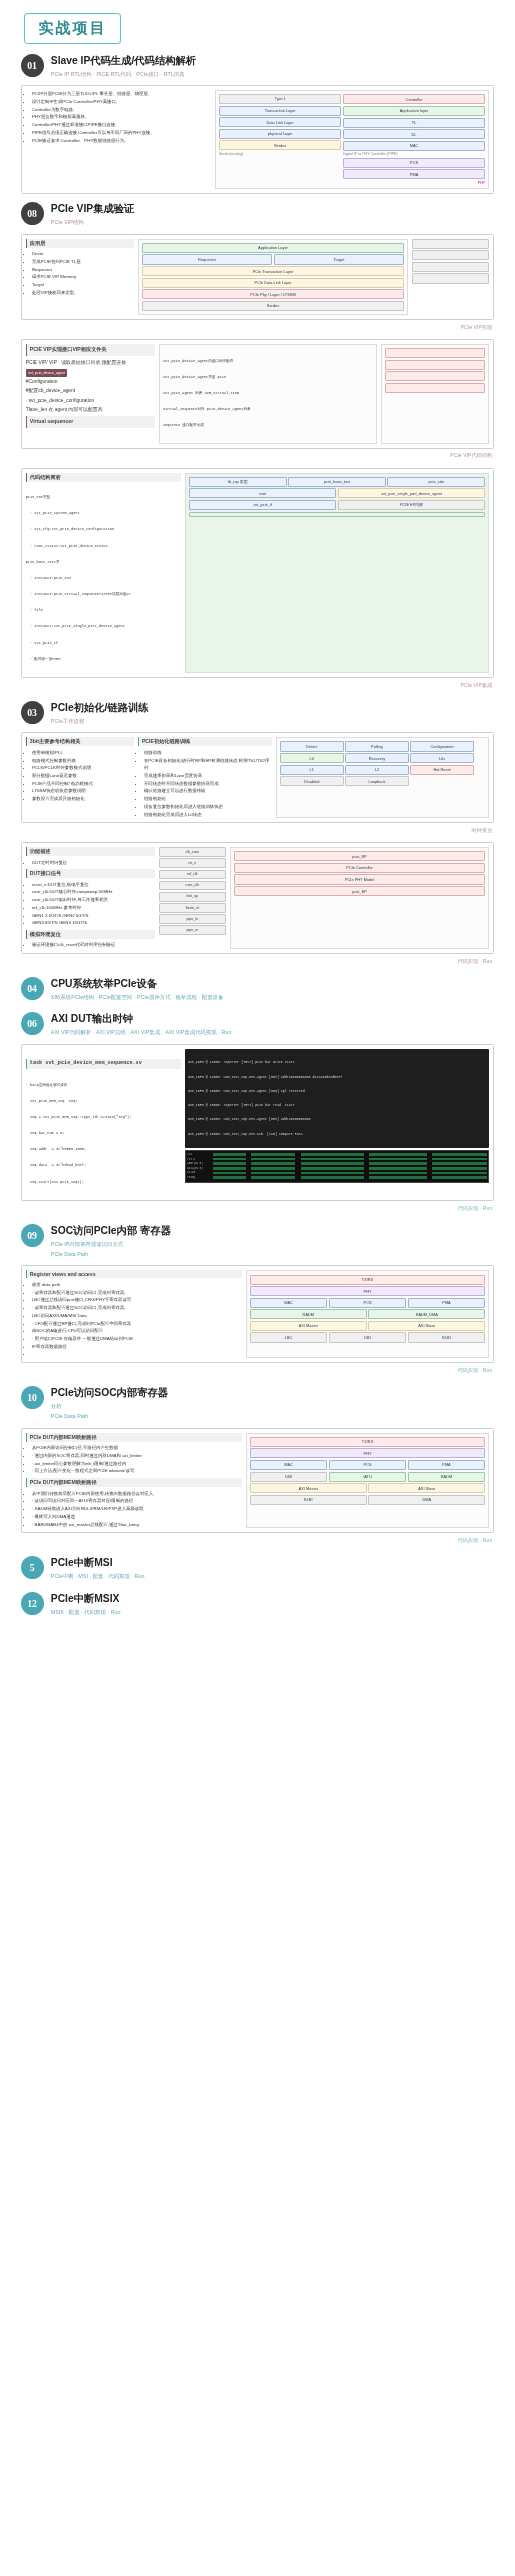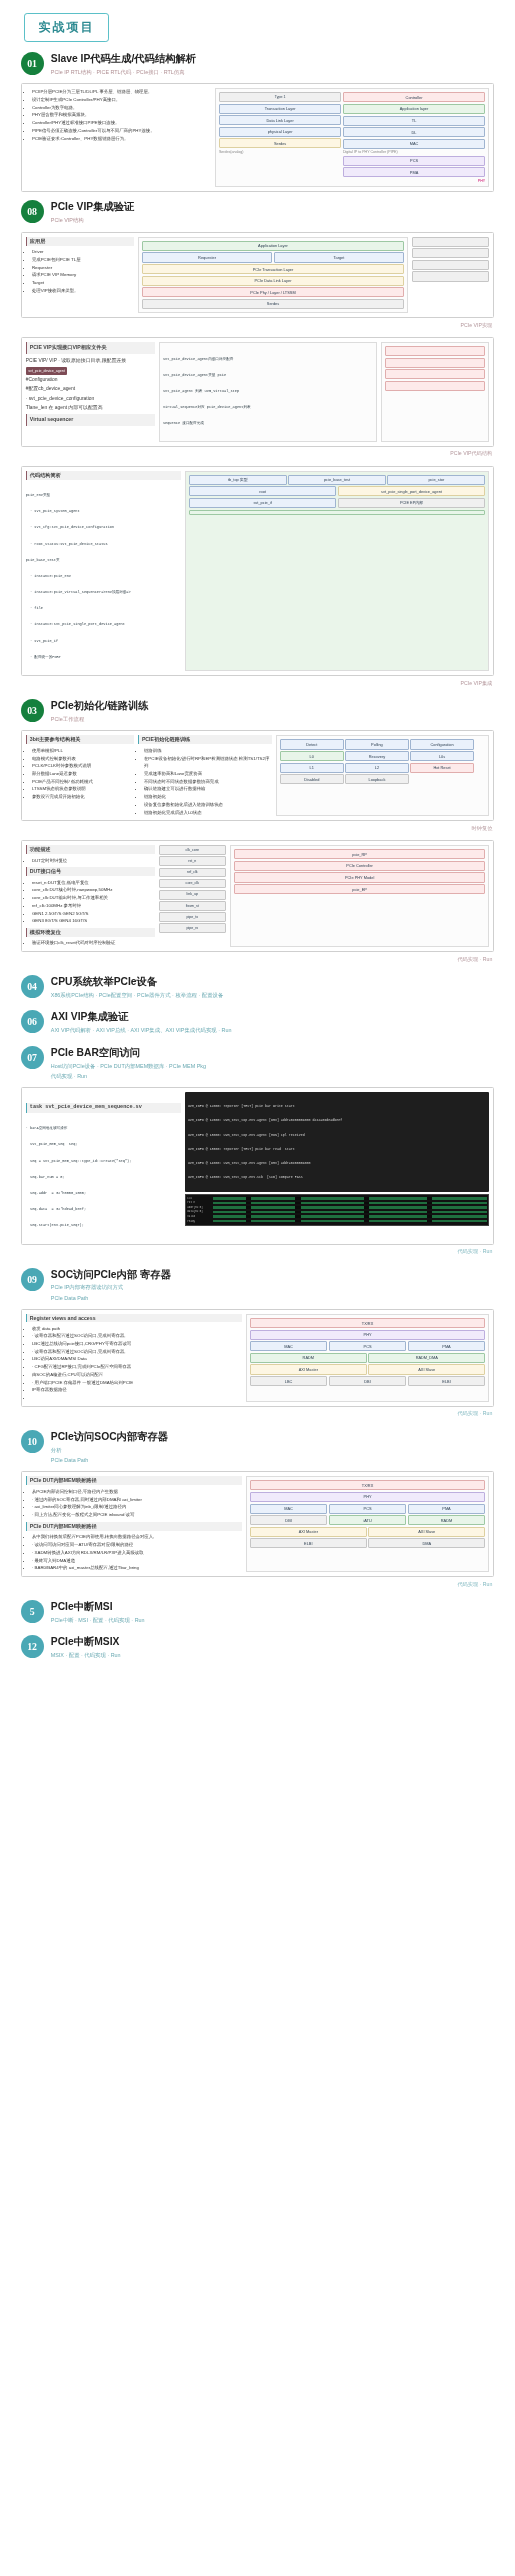--- a/index.html
+++ b/index.html
@@ -21,21 +21,21 @@
 
   
   .header {
     padding: 13.4px 0 5.2px 24px;
   }
   .header-badge {
     display: inline-block;
     border: 1px solid #5bc0c8;
     border-radius: 3.1px;
     padding: 4.6px 13.4px;
-    font-size: 12px;
+    font-size: 15px;
     font-weight: bold;
     letter-spacing: 2.1px;
     color: #2e8b92;
     background: #ffffff;
   }
 
   
   .section {
     position: relative;
     padding: 0 20.6px 0 20.6px;
@@ -44,21 +44,21 @@
   .sec-head {
     display: flex;
     align-items: flex-start;
     gap: 7.2px;
     padding: 5.2px 0 3.1px 0;
   }
   .num-circle {
     flex: 0 0 auto;
     width: 23px; height: 23px;
     border-radius: 50%;
-    background: #15803d;
+    background: #404040;
     color: #fff;
     font-size: 9.8px;
     font-weight: bold;
     display: flex; align-items: center; justify-content: center;
     font-family: "Liberation Serif", serif;
   }
   .num-circle.teal { background: #4aa8b5; }
   .sec-titles { padding-top: 1px; }
   .sec-title {
     font-size: 10.3px;
@@ -461,35 +461,27 @@
         <div class="sec-sub teal">X86系统PCIe结构 · PCIe配置空间 · PCIe器件方式 · 枚举流程 · 配置设备</div>
       </div>
     </div>
   </div>
 
 
   <div class="section">
     <div class="sec-head">
       <div class="num-circle teal">06</div>
       <div class="sec-titles">
-        <div class="sec-title">AXI VIP集成验证</div>
+        <div class="sec-title">AXI DUT输出时钟</div>
         <div class="sec-sub teal">AXI VIP代码解析 · AXI VIP总线 · AXI VIP集成、AXI VIP集成代码实现 · Run</div>
       </div>
     </div>
   </div>
 
   <div class="section">
-    <div class="sec-head">
-      <div class="num-circle teal">07</div>
-      <div class="sec-titles">
-        <div class="sec-title">PCIe BAR空间访问</div>
-        <div class="sec-sub teal">Host访问PCIe设备 · PCIe DUT内部MEM数据库 · PCIe MEM Pkg</div>
-        <div class="sec-sub teal">代码实现 · Run</div>
-      </div>
-    </div>
     <div class="card">
       <div class="card-strip">
         <div style="width:155px" class="code">
           <div class="mini-title teal">task svt_pcie_device_mem_sequence.sv</div>
           <div>· barA空间地址读写操作</div>
           <div>  svt_pcie_mem_seq  seq;</div>
           <div>  seq = svt_pcie_mem_seq::type_id::create("seq");</div>
           <div>  seq.bar_num = 0;</div>
           <div>  seq.addr  = 32'h0000_1000;</div>
           <div>  seq.data  = 32'hdead_beef;</div>

